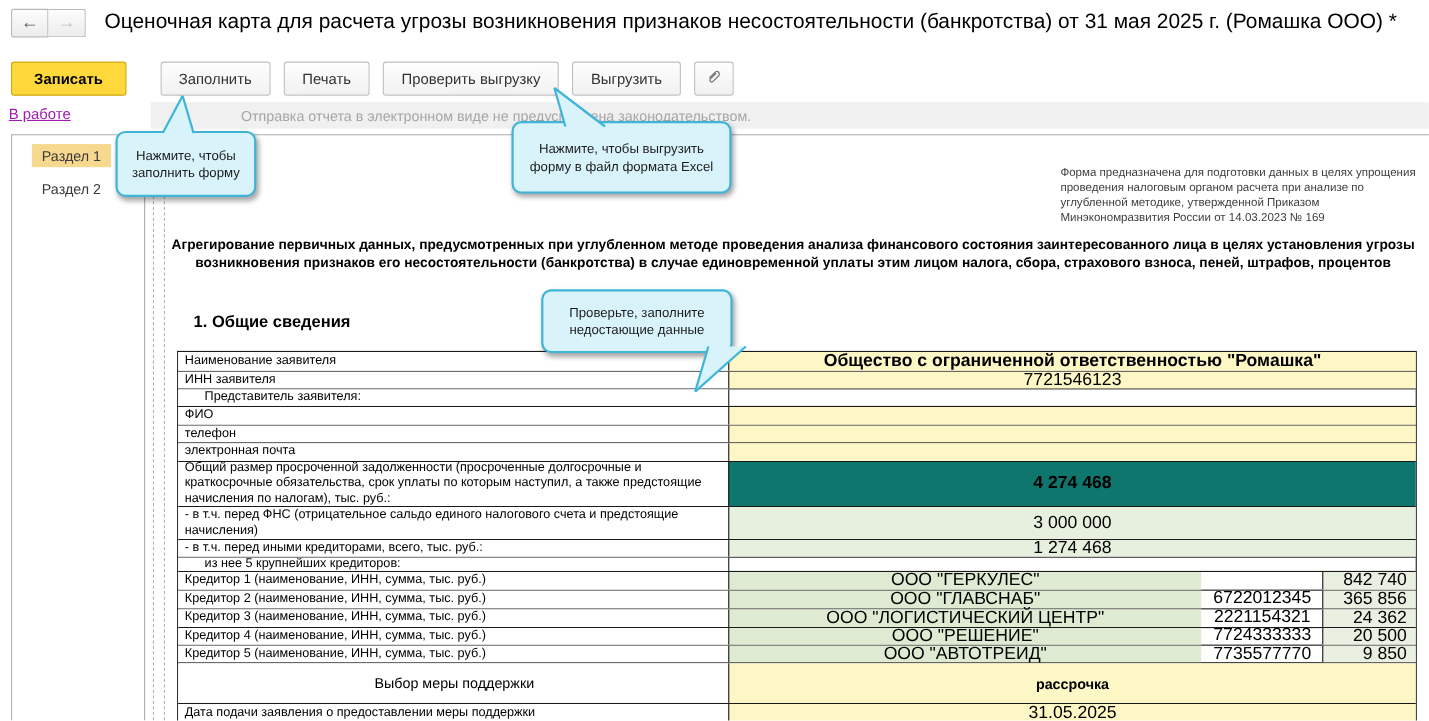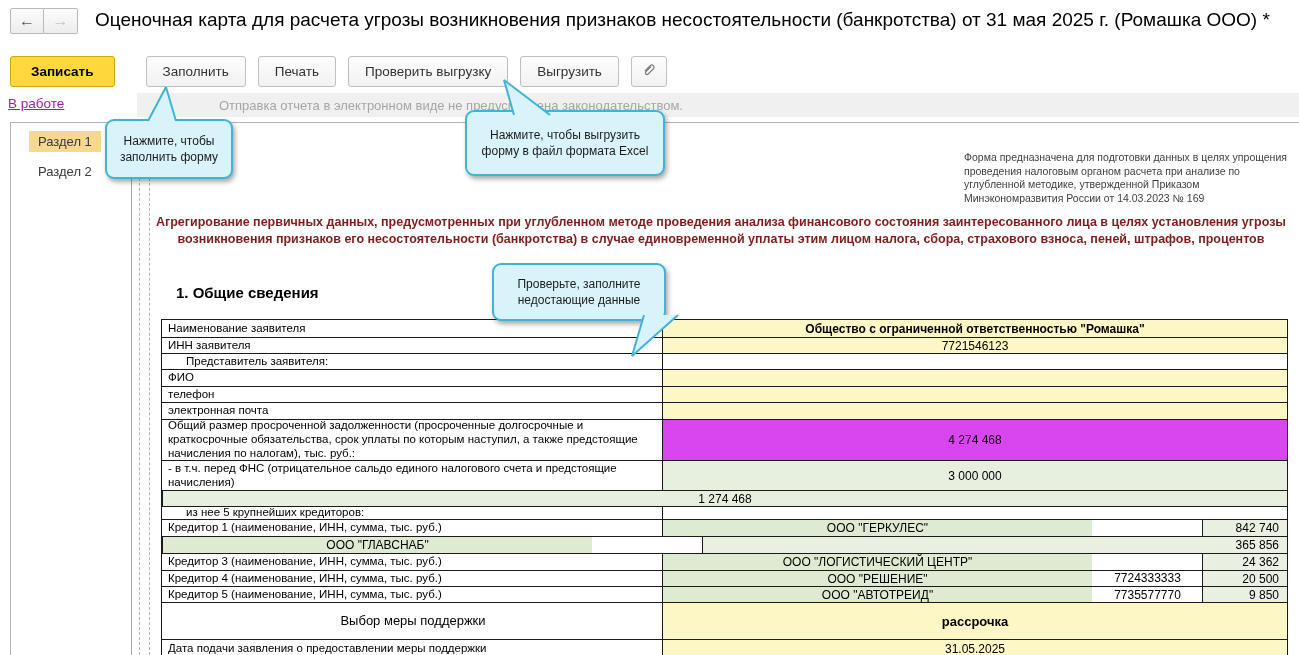--- a/index.html
+++ b/index.html
@@ -48,42 +48,42 @@
   .sidebar-item { position:absolute; left:18px; font-size:13px; color:#3a3a3a; padding:3px 9px; cursor:pointer; }
   .sidebar-item.sel { background:#f6d98e; }
   .vline  { position:absolute; top:0; bottom:0; width:0; border-left:1px solid #a8a8a8; }
   .vdash  { position:absolute; top:0; bottom:0; width:0; border-left:1px dashed #b5b5b5; }
   .info-note {
     position:absolute; left:953px; top:14px; width:335px;
     font-size:10.5px; line-height:1.3; color:#3f3f3f;margin-top:14px;
   }
   .main-heading {
     position:absolute; left:140px; top:91px; width:1140px; text-align:center;
-    font-size:12.5px; font-weight:bold; line-height:1.35; color:#7f1d1d;
+    font-size:12.5px; font-weight:bold; line-height:1.35; color:#000000;
   }
   .section-title { position:absolute; left:165px; top:161px; font-size:15px; font-weight:bold; }
   
   .sheet { position:absolute; left:150px; top:196px; width:1127px; border:1px solid #1a1a1a; background:#fff; }
   .trow { display:flex; width:100%; }
   .trow + .trow { border-top:1px solid #1a1a1a; }
   .tlabel {
     width:500px; flex:0 0 500px; display:flex; align-items:center;
     font-size:11.5px; font-weight:normal; line-height:1.2; padding:1px 4px 1px 6px; background:#fff;
   }
   .tlabel.indent { padding-left:24px; }
   .tlabel.center { justify-content:center; font-size:13px; }
   .tval {
     flex:1; display:flex; align-items:center; justify-content:center;
-    font-size:12px; border-left:1px solid #1a1a1a;
+    font-size:16px; border-left:1px solid #1a1a1a;
   }
   .c-name { flex:0 0 430px; }
   .c-inn  { flex:0 0 110px;margin-top:24px; }
   .c-amt  { justify-content:flex-end; padding-right:8px; }
   .v-yellow { background:#fdf6c5; }
-  .v-green  { background:#d946ef; font-weight:normal; }
+  .v-green  { background:#0f766e; font-weight:bold; }
   .v-lgreen { background:#e7efdf; }
   .v-cred   { background:#dfead2; }
   .v-camt   { background:#e9f0e1; }
   .v-bold   { font-weight:bold; }
   .h17{height:17px}.h16{height:16px}.h40{height:41px}.h30{height:30px}.h12{height:13px}.h37{height:37px}.h18{height:18px}
   
   .tip {
     position:absolute; z-index:20; background:#d9f3fb; border:2px solid #3fb4d8; border-radius:9px;
     box-shadow:2px 3px 5px rgba(0,0,0,.35); display:flex; align-items:center; justify-content:center;
     text-align:center; font-size:12px; line-height:1.35; color:#1c1c1c; padding:6px 8px;
@@ -158,34 +158,36 @@
     </div>
     <div class="trow h40">
       <div class="tlabel">Общий размер просроченной задолженности (просроченные долгосрочные и краткосрочные обязательства, срок уплаты по которым наступил, а также предстоящие начисления по налогам), тыс. руб.:</div>
       <div class="tval v-green">4 274 468</div>
     </div>
     <div class="trow h30">
       <div class="tlabel">- в т.ч. перед ФНС (отрицательное сальдо единого налогового счета и предстоящие начисления)</div>
       <div class="tval v-lgreen">3 000 000</div>
     </div>
     <div class="trow h16">
+      <div class="tlabel">- в т.ч. перед иными кредиторами, всего, тыс. руб.:</div>
       <div class="tval v-lgreen">1 274 468</div>
     </div>
     <div class="trow h12">
       <div class="tlabel indent">из нее 5 крупнейших кредиторов:</div>
       <div class="tval"></div>
     </div>
 
     <div class="trow h17">
       <div class="tlabel">Кредитор 1 (наименование, ИНН, сумма, тыс. руб.)</div>
       <div class="tval v-cred c-name">ООО "ГЕРКУЛЕС"</div>
       <div class="tval v-cred c-inn">6722012345</div>
       <div class="tval v-camt c-amt">842 740</div>
     </div>
     <div class="trow h17">
+      <div class="tlabel">Кредитор 2 (наименование, ИНН, сумма, тыс. руб.)</div>
       <div class="tval v-cred c-name">ООО "ГЛАВСНАБ"</div>
       <div class="tval v-cred c-inn">2221154321</div>
       <div class="tval v-camt c-amt">365 856</div>
     </div>
     <div class="trow h17">
       <div class="tlabel">Кредитор 3 (наименование, ИНН, сумма, тыс. руб.)</div>
       <div class="tval v-cred c-name">ООО "ЛОГИСТИЧЕСКИЙ ЦЕНТР"</div>
       <div class="tval v-cred c-inn">7724333333</div>
       <div class="tval v-camt c-amt">24 362</div>
     </div>

